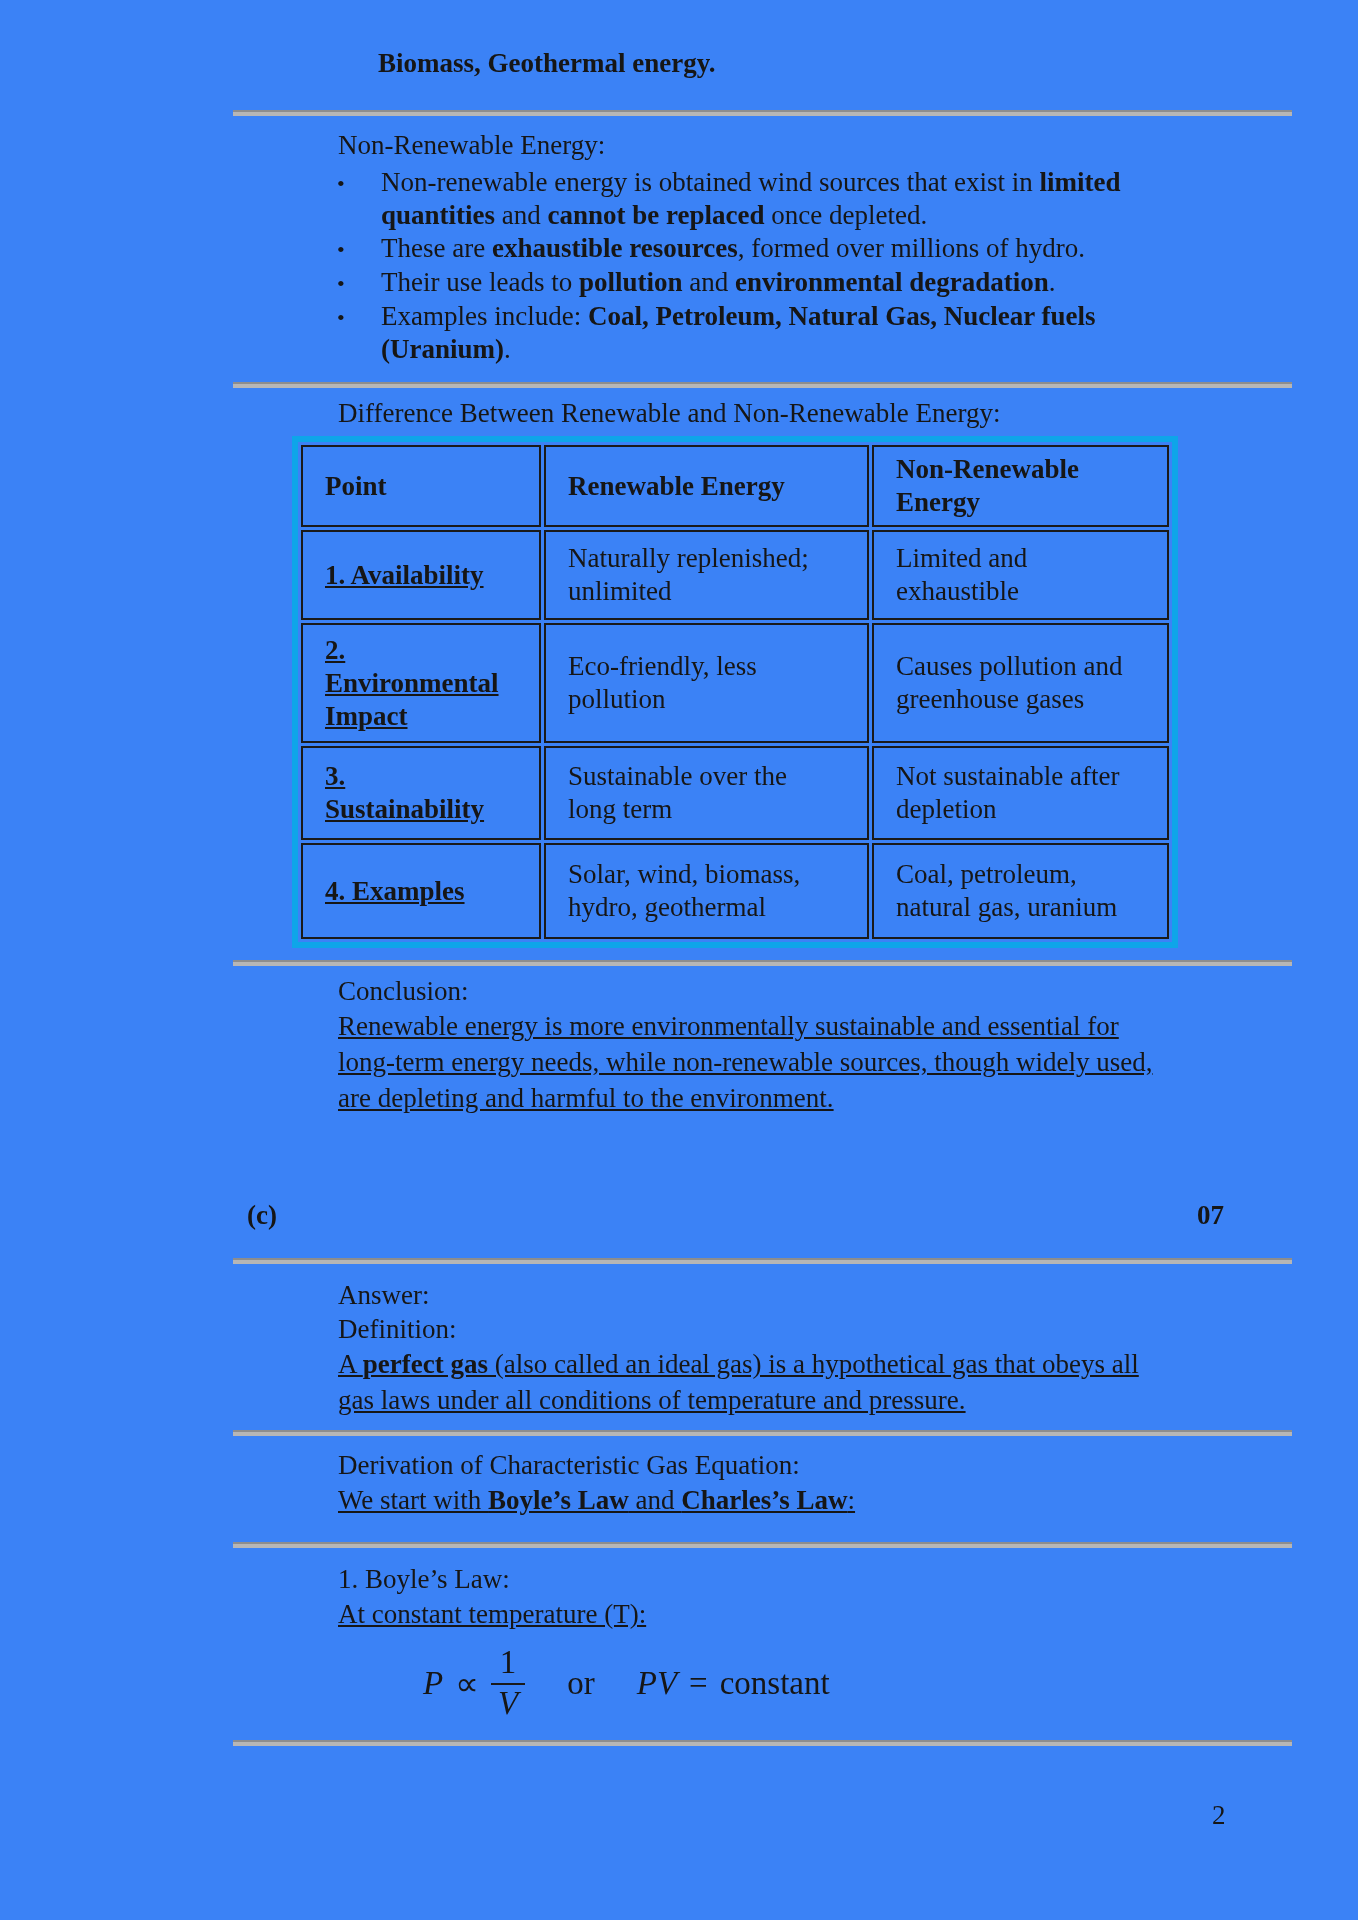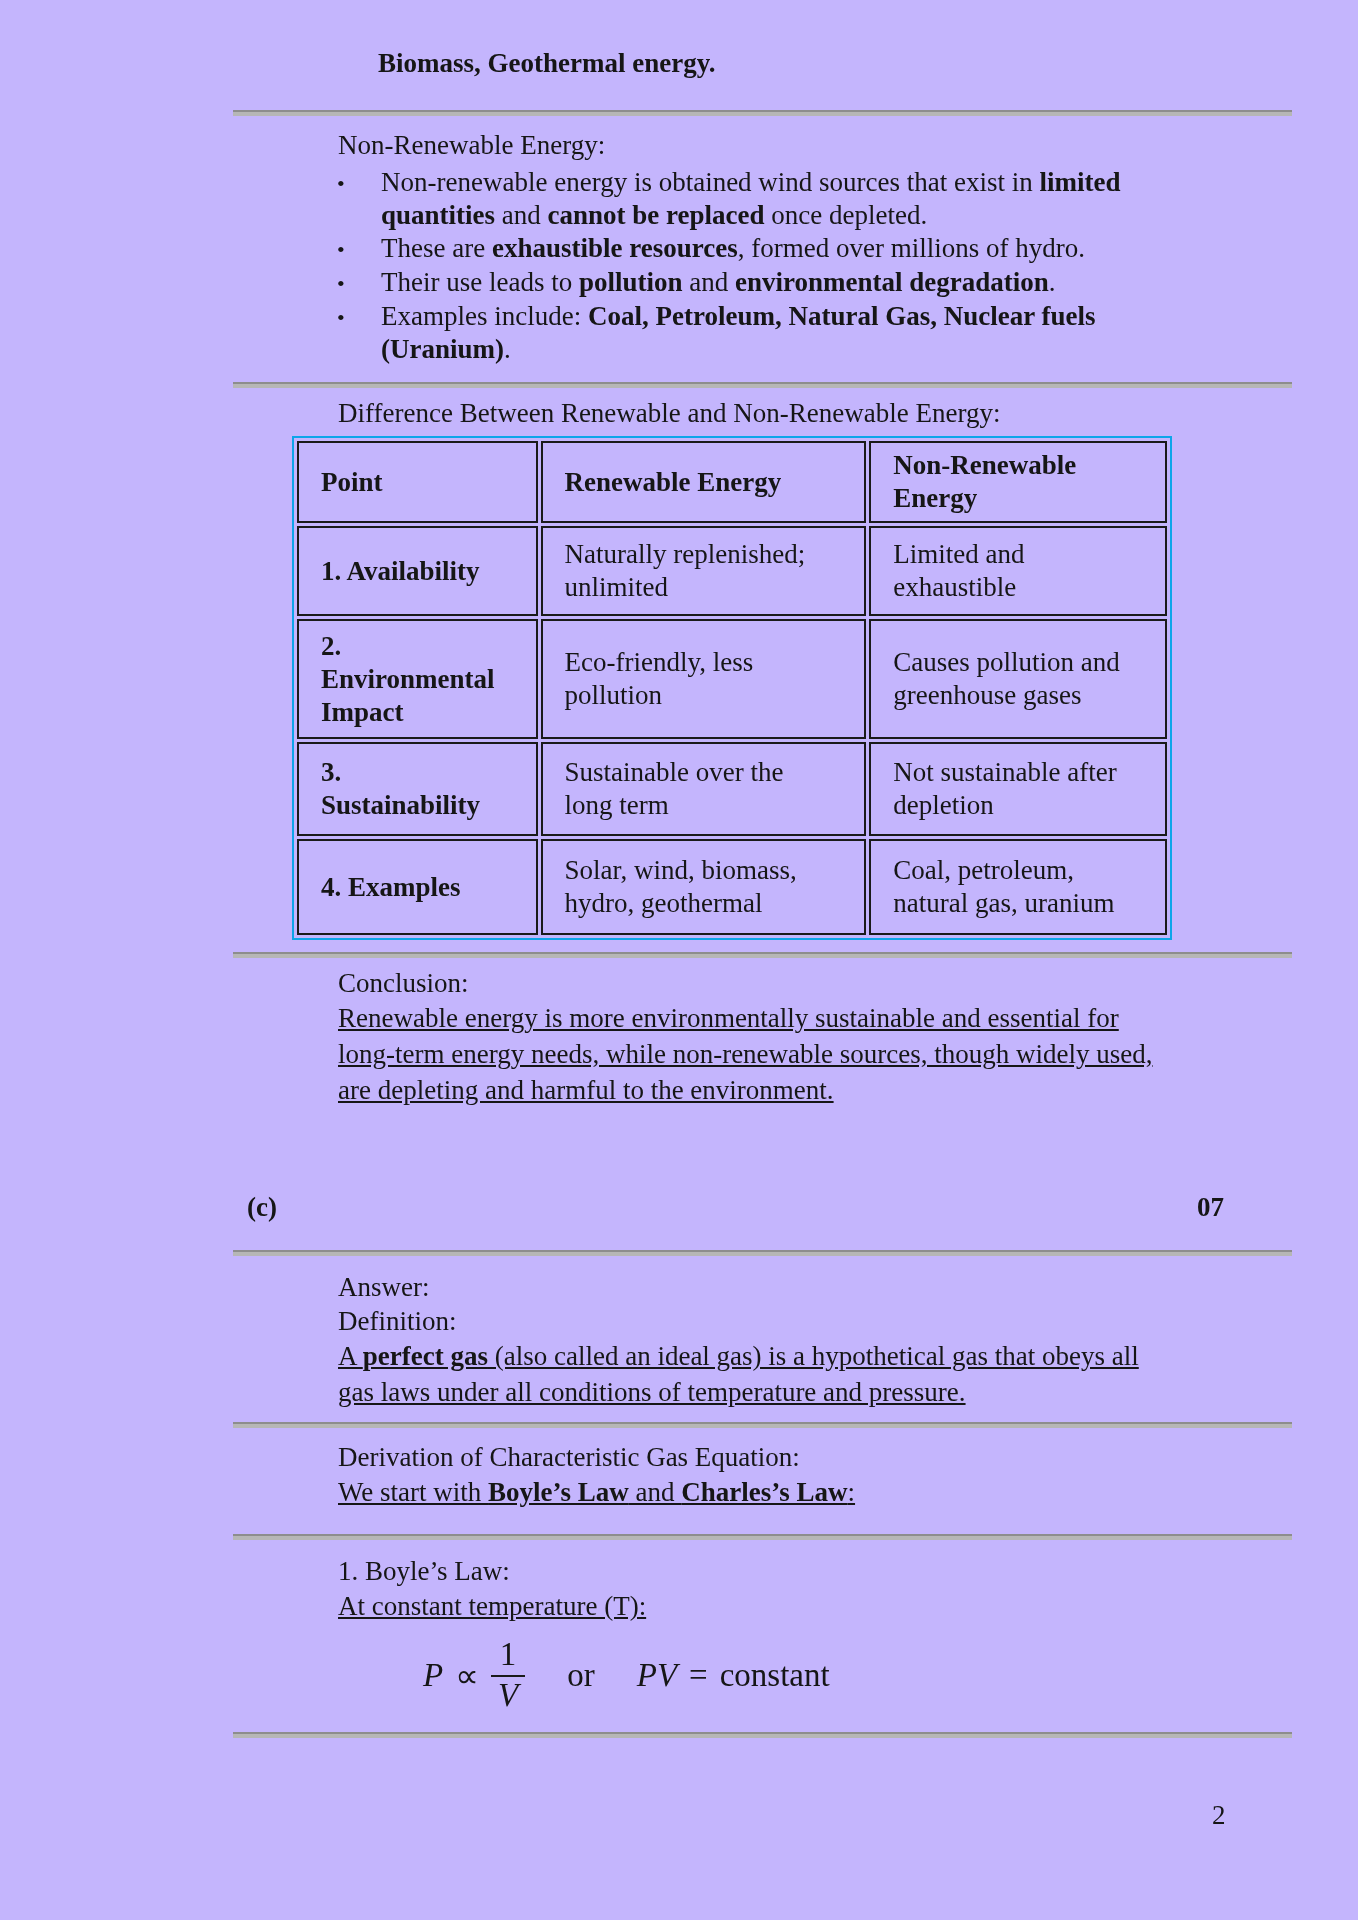--- a/index.html
+++ b/index.html
@@ -1,19 +1,19 @@
 <!DOCTYPE html>
 <html><head>
 <meta charset="utf-8">
 <style>
   html,body{margin:0;padding:0;background:#e9e9e9;}
   .page{
     position:relative;
     width:1358px;height:1920px;
-    background:#c4b5fd;
+    background:#3b82f6;
     font-family:"Liberation Serif", serif;
     color:#161616;
     font-size:27px;
     overflow:hidden;
     margin:0 auto;
   }
   .content{position:absolute;left:233px;top:0;width:1059px;}
   .rule{
     height:6px;width:1059px;
     background:linear-gradient(to bottom,#8d8d8d 0%,#8d8d8d 38%,#b6b6b6 38%,#b6b6b6 100%);
@@ -26,42 +26,42 @@
   .body-line{line-height:36px;text-decoration:underline;}
   
   .bullets{margin-left:104px;margin-top:4px;}
   .bullet-item{display:flex;align-items:flex-start;line-height:33px;}
   .bullet-glyph{width:44px;flex:0 0 44px;font-size:22px;line-height:33px;padding-top:1px;}
   .bullet-text{white-space:pre-line;width:800px;}
   
   table.cmp{
     margin-left:59px;margin-top:6px;
     border-collapse:separate;border-spacing:3px;
-    border:2px solid #0ea5e9;
+    border:6px solid #0ea5e9;
     width:880px;
     table-layout:fixed;
   }
   table.cmp td,table.cmp th{
     border:2px solid #1a1a1a;
     padding:6px 12px 6px 22px;
     vertical-align:middle;
     text-align:left;
     white-space:pre-line;
     line-height:33px;
     font-size:27px;
   }
   col.c1{width:240px;} col.c2{width:325px;} col.c3{width:297px;}
   th.pt{padding-left:38px;}
   th.ren{text-align:center;padding-left:12px;}
   tr.hdr th{height:58px;font-weight:bold;}
   tr.r1 td{height:74px;}
   tr.r2 td{height:104px;}
   tr.r3 td{height:78px;}
   tr.r4 td{height:80px;}
-  td.point{font-weight:bold;}
+  td.point{font-weight:bold;text-decoration:underline;}
   
   .qrow{display:flex;margin-top:82px;align-items:flex-start;}
   .qlabel{width:91px;flex:0 0 91px;margin-left:14px;font-weight:bold;line-height:34px;}
   .qtext{width:820px;line-height:34px;}
   .qmarks{margin-left:auto;margin-right:68px;font-weight:bold;line-height:34px;}
   
   .formula{
     margin-left:190px;margin-top:10px;
     display:flex;align-items:center;
     font-size:33px;height:82px;

